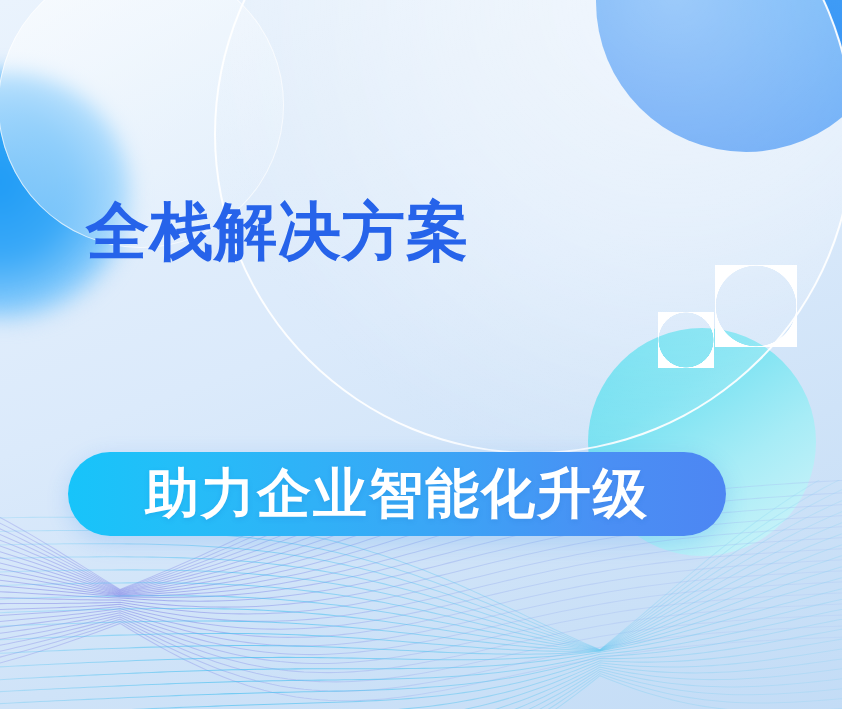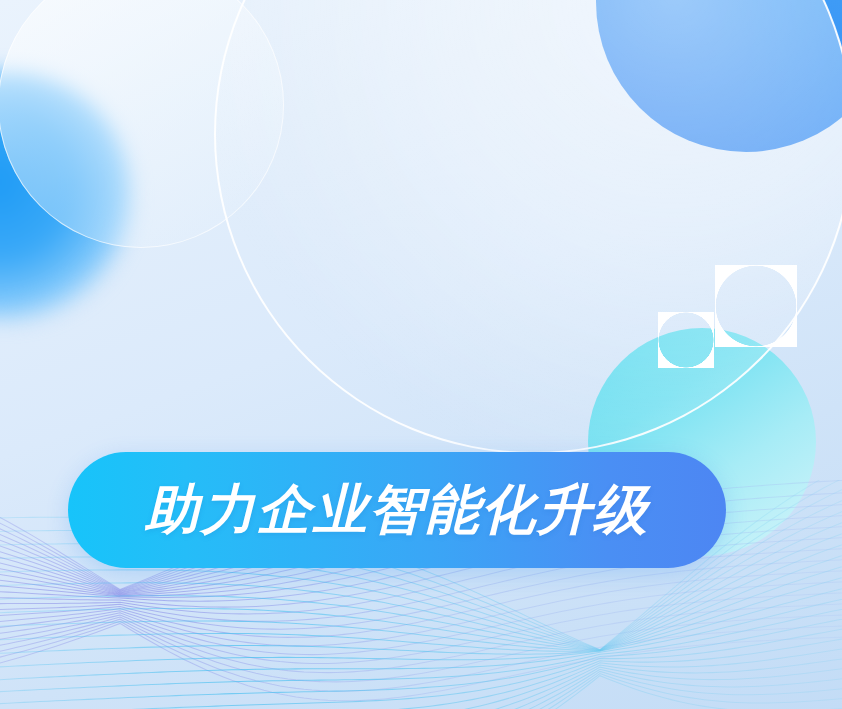--- a/index.html
+++ b/index.html
@@ -62,25 +62,24 @@
 
   
   #headline{
     left:86px;top:182px;width:620px;
     color:#2663ea;font-weight:bold;font-size:63px;line-height:99px;
     letter-spacing:1px;white-space:nowrap;
   }
   #headline .hl-line{display:block;}
 
   #cta-pill{
-    left:68px;top:452px;width:658px;height:116px;border-radius:58px;
+    left:68px;top:452px;width:658px;height:84px;border-radius:58px;
     background:linear-gradient(90deg,#17c4fa 0%,#25bdf8 18%,#3aa6f6 55%,#4a8ff4 82%,#4d86f3 100%);
     display:flex;align-items:center;justify-content:center;
     box-shadow:0 6px 22px rgba(52,140,240,.22);
-    font-style:italic;
   }
   #cta-label{
     color:#ffffff;font-weight:bold;font-size:54px;letter-spacing:2px;
     white-space:nowrap;text-shadow:0 2px 5px rgba(30,110,200,.18);
   }
 </style>
 </head>
 <body>
 
 <div id="poster">
@@ -159,19 +158,20 @@
         <path d="M-40.0,273.85 L-32.0,273.34 L-24.0,272.86 L-16.0,272.40 L-8.0,271.97 L0.0,271.55 L8.0,271.16 L16.0,270.77 L24.0,270.40 L32.0,270.04 L40.0,269.69 L48.0,269.34 L56.0,268.99 L64.0,268.65 L72.0,268.31 L80.0,267.96 L88.0,267.62 L96.0,267.28 L104.0,266.93 L112.0,266.59 L120.0,266.24 L128.0,265.88 L136.0,265.53 L144.0,265.18 L152.0,264.82 L160.0,264.46 L168.0,264.11 L176.0,263.75 L184.0,263.39 L192.0,263.03 L200.0,262.68 L208.0,262.32 L216.0,261.97 L224.0,261.61 L232.0,261.26 L240.0,260.90 L248.0,260.55 L256.0,260.19 L264.0,259.82 L272.0,259.45 L280.0,259.07 L288.0,258.68 L296.0,258.27 L304.0,257.85 L312.0,257.41 L320.0,256.94 L328.0,256.44 L336.0,255.91 L344.0,255.34 L352.0,254.72 L360.0,254.05 L368.0,253.33 L376.0,252.55 L384.0,251.69 L392.0,250.77 L400.0,249.76 L408.0,248.66 L416.0,247.47 L424.0,246.18 L432.0,244.78 L440.0,243.28 L448.0,241.65 L456.0,239.90 L464.0,238.02 L472.0,236.01 L480.0,233.86 L488.0,231.58 L496.0,229.15 L504.0,226.58 L512.0,223.86 L520.0,221.00 L528.0,217.99 L536.0,214.84 L544.0,211.56 L552.0,208.13 L560.0,204.57 L568.0,200.89 L576.0,197.08 L584.0,193.15 L592.0,189.12 L600.0,184.98 L608.0,186.25 L616.0,187.41 L624.0,188.48 L632.0,189.43 L640.0,190.28 L648.0,191.00 L656.0,191.62 L664.0,192.11 L672.0,192.49 L680.0,192.74 L688.0,192.88 L696.0,192.91 L704.0,192.82 L712.0,192.62 L720.0,192.31 L728.0,191.90 L736.0,191.40 L744.0,190.80 L752.0,190.13 L760.0,189.37 L768.0,188.55 L776.0,187.66 L784.0,186.71 L792.0,185.72 L800.0,184.69 L808.0,183.62 L816.0,182.53 L824.0,181.43 L832.0,180.31 L840.0,179.19 L848.0,178.07 L856.0,176.96 L864.0,175.87 L872.0,174.79 L880.0,173.75 L888.0,172.73 L896.0,171.75" opacity="0.571"></path>
         <path d="M-40.0,285.80 L-32.0,285.29 L-24.0,284.82 L-16.0,284.37 L-8.0,283.94 L0.0,283.54 L8.0,283.15 L16.0,282.77 L24.0,282.41 L32.0,282.06 L40.0,281.71 L48.0,281.37 L56.0,281.03 L64.0,280.70 L72.0,280.36 L80.0,280.02 L88.0,279.69 L96.0,279.35 L104.0,279.00 L112.0,278.66 L120.0,278.31 L128.0,277.96 L136.0,277.60 L144.0,277.24 L152.0,276.88 L160.0,276.52 L168.0,276.15 L176.0,275.78 L184.0,275.41 L192.0,275.04 L200.0,274.67 L208.0,274.30 L216.0,273.92 L224.0,273.54 L232.0,273.16 L240.0,272.78 L248.0,272.39 L256.0,271.99 L264.0,271.59 L272.0,271.18 L280.0,270.75 L288.0,270.31 L296.0,269.84 L304.0,269.36 L312.0,268.85 L320.0,268.30 L328.0,267.72 L336.0,267.10 L344.0,266.44 L352.0,265.72 L360.0,264.94 L368.0,264.10 L376.0,263.18 L384.0,262.19 L392.0,261.11 L400.0,259.94 L408.0,258.68 L416.0,257.30 L424.0,255.82 L432.0,254.21 L440.0,252.48 L448.0,250.62 L456.0,248.62 L464.0,246.48 L472.0,244.20 L480.0,241.76 L488.0,239.17 L496.0,236.43 L504.0,233.53 L512.0,230.47 L520.0,227.25 L528.0,223.88 L536.0,220.35 L544.0,216.67 L552.0,212.84 L560.0,208.87 L568.0,204.77 L576.0,200.53 L584.0,196.17 L592.0,191.70 L600.0,187.12 L608.0,188.79 L616.0,190.34 L624.0,191.79 L632.0,193.13 L640.0,194.35 L648.0,195.44 L656.0,196.41 L664.0,197.25 L672.0,197.97 L680.0,198.55 L688.0,199.00 L696.0,199.33 L704.0,199.53 L712.0,199.61 L720.0,199.57 L728.0,199.41 L736.0,199.15 L744.0,198.79 L752.0,198.33 L760.0,197.78 L768.0,197.15 L776.0,196.44 L784.0,195.67 L792.0,194.84 L800.0,193.96 L808.0,193.04 L816.0,192.08 L824.0,191.10 L832.0,190.10 L840.0,189.09 L848.0,188.08 L856.0,187.07 L864.0,186.07 L872.0,185.08 L880.0,184.12 L888.0,183.18 L896.0,182.27" opacity="0.548"></path>
         <path d="M-40.0,297.74 L-32.0,297.24 L-24.0,296.78 L-16.0,296.34 L-8.0,295.92 L0.0,295.52 L8.0,295.14 L16.0,294.77 L24.0,294.42 L32.0,294.08 L40.0,293.74 L48.0,293.40 L56.0,293.07 L64.0,292.74 L72.0,292.41 L80.0,292.08 L88.0,291.75 L96.0,291.41 L104.0,291.07 L112.0,290.73 L120.0,290.38 L128.0,290.03 L136.0,289.67 L144.0,289.31 L152.0,288.94 L160.0,288.57 L168.0,288.20 L176.0,287.82 L184.0,287.44 L192.0,287.05 L200.0,286.66 L208.0,286.27 L216.0,285.88 L224.0,285.47 L232.0,285.07 L240.0,284.65 L248.0,284.23 L256.0,283.80 L264.0,283.36 L272.0,282.90 L280.0,282.43 L288.0,281.93 L296.0,281.41 L304.0,280.86 L312.0,280.28 L320.0,279.67 L328.0,279.01 L336.0,278.30 L344.0,277.54 L352.0,276.71 L360.0,275.83 L368.0,274.86 L376.0,273.82 L384.0,272.69 L392.0,271.46 L400.0,270.13 L408.0,268.69 L416.0,267.13 L424.0,265.45 L432.0,263.64 L440.0,261.69 L448.0,259.59 L456.0,257.35 L464.0,254.95 L472.0,252.39 L480.0,249.66 L488.0,246.77 L496.0,243.71 L504.0,240.48 L512.0,237.08 L520.0,233.50 L528.0,229.76 L536.0,225.85 L544.0,221.78 L552.0,217.56 L560.0,213.18 L568.0,208.65 L576.0,203.99 L584.0,199.20 L592.0,194.28 L600.0,189.26 L608.0,191.32 L616.0,193.27 L624.0,195.11 L632.0,196.83 L640.0,198.42 L648.0,199.88 L656.0,201.21 L664.0,202.40 L672.0,203.44 L680.0,204.35 L688.0,205.12 L696.0,205.75 L704.0,206.24 L712.0,206.60 L720.0,206.83 L728.0,206.93 L736.0,206.91 L744.0,206.77 L752.0,206.53 L760.0,206.18 L768.0,205.75 L776.0,205.23 L784.0,204.63 L792.0,203.96 L800.0,203.23 L808.0,202.45 L816.0,201.63 L824.0,200.78 L832.0,199.90 L840.0,199.00 L848.0,198.09 L856.0,197.18 L864.0,196.27 L872.0,195.37 L880.0,194.49 L888.0,193.63 L896.0,192.80" opacity="0.525"></path>
         <path d="M-40.0,309.69 L-32.0,309.20 L-24.0,308.74 L-16.0,308.30 L-8.0,307.89 L0.0,307.50 L8.0,307.13 L16.0,306.78 L24.0,306.43 L32.0,306.09 L40.0,305.76 L48.0,305.44 L56.0,305.11 L64.0,304.79 L72.0,304.47 L80.0,304.14 L88.0,303.81 L96.0,303.48 L104.0,303.14 L112.0,302.80 L120.0,302.45 L128.0,302.10 L136.0,301.74 L144.0,301.37 L152.0,301.00 L160.0,300.62 L168.0,300.24 L176.0,299.85 L184.0,299.46 L192.0,299.06 L200.0,298.66 L208.0,298.25 L216.0,297.83 L224.0,297.40 L232.0,296.97 L240.0,296.53 L248.0,296.08 L256.0,295.61 L264.0,295.13 L272.0,294.63 L280.0,294.10 L288.0,293.56 L296.0,292.98 L304.0,292.37 L312.0,291.72 L320.0,291.03 L328.0,290.29 L336.0,289.49 L344.0,288.64 L352.0,287.71 L360.0,286.71 L368.0,285.63 L376.0,284.46 L384.0,283.18 L392.0,281.81 L400.0,280.32 L408.0,278.71 L416.0,276.97 L424.0,275.09 L432.0,273.07 L440.0,270.89 L448.0,268.56 L456.0,266.07 L464.0,263.41 L472.0,260.57 L480.0,257.56 L488.0,254.37 L496.0,250.99 L504.0,247.43 L512.0,243.68 L520.0,239.75 L528.0,235.65 L536.0,231.36 L544.0,226.90 L552.0,222.27 L560.0,217.48 L568.0,212.53 L576.0,207.44 L584.0,202.22 L592.0,196.87 L600.0,191.40 L608.0,193.86 L616.0,196.20 L624.0,198.43 L632.0,200.53 L640.0,202.49 L648.0,204.32 L656.0,206.00 L664.0,207.54 L672.0,208.92 L680.0,210.16 L688.0,211.24 L696.0,212.17 L704.0,212.96 L712.0,213.59 L720.0,214.09 L728.0,214.44 L736.0,214.66 L744.0,214.76 L752.0,214.73 L760.0,214.59 L768.0,214.35 L776.0,214.01 L784.0,213.58 L792.0,213.08 L800.0,212.50 L808.0,211.87 L816.0,211.18 L824.0,210.45 L832.0,209.69 L840.0,208.90 L848.0,208.10 L856.0,207.29 L864.0,206.47 L872.0,205.66 L880.0,204.86 L888.0,204.08 L896.0,203.32" opacity="0.502"></path>
         <path d="M-40.0,321.63 L-32.0,321.15 L-24.0,320.69 L-16.0,320.27 L-8.0,319.87 L0.0,319.49 L8.0,319.12 L16.0,318.78 L24.0,318.44 L32.0,318.11 L40.0,317.79 L48.0,317.47 L56.0,317.16 L64.0,316.84 L72.0,316.52 L80.0,316.20 L88.0,315.88 L96.0,315.55 L104.0,315.21 L112.0,314.87 L120.0,314.52 L128.0,314.17 L136.0,313.81 L144.0,313.44 L152.0,313.06 L160.0,312.68 L168.0,312.29 L176.0,311.89 L184.0,311.48 L192.0,311.07 L200.0,310.65 L208.0,310.22 L216.0,309.78 L224.0,309.34 L232.0,308.88 L240.0,308.41 L248.0,307.92 L256.0,307.42 L264.0,306.90 L272.0,306.35 L280.0,305.78 L288.0,305.18 L296.0,304.55 L304.0,303.88 L312.0,303.16 L320.0,302.39 L328.0,301.57 L336.0,300.69 L344.0,299.74 L352.0,298.71 L360.0,297.60 L368.0,296.39 L376.0,295.09 L384.0,293.68 L392.0,292.16 L400.0,290.50 L408.0,288.72 L416.0,286.80 L424.0,284.72 L432.0,282.49 L440.0,280.10 L448.0,277.54 L456.0,274.80 L464.0,271.87 L472.0,268.76 L480.0,265.46 L488.0,261.96 L496.0,258.27 L504.0,254.38 L512.0,250.29 L520.0,246.01 L528.0,241.53 L536.0,236.86 L544.0,232.01 L552.0,226.98 L560.0,221.78 L568.0,216.42 L576.0,210.90 L584.0,205.24 L592.0,199.45 L600.0,193.54 L608.0,196.39 L616.0,199.13 L624.0,201.75 L632.0,204.23 L640.0,206.57 L648.0,208.76 L656.0,210.80 L664.0,212.68 L672.0,214.40 L680.0,215.96 L688.0,217.36 L696.0,218.60 L704.0,219.67 L712.0,220.58 L720.0,221.34 L728.0,221.95 L736.0,222.42 L744.0,222.74 L752.0,222.93 L760.0,223.00 L768.0,222.95 L776.0,222.80 L784.0,222.54 L792.0,222.20 L800.0,221.78 L808.0,221.29 L816.0,220.73 L824.0,220.13 L832.0,219.49 L840.0,218.81 L848.0,218.11 L856.0,217.39 L864.0,216.67 L872.0,215.95 L880.0,215.23 L888.0,214.53 L896.0,213.85" opacity="0.479"></path>
         <path d="M-40.0,333.58 L-32.0,333.10 L-24.0,332.65 L-16.0,332.23 L-8.0,331.84 L0.0,331.47 L8.0,331.12 L16.0,330.78 L24.0,330.45 L32.0,330.13 L40.0,329.82 L48.0,329.51 L56.0,329.20 L64.0,328.89 L72.0,328.58 L80.0,328.26 L88.0,327.94 L96.0,327.62 L104.0,327.28 L112.0,326.94 L120.0,326.60 L128.0,326.24 L136.0,325.88 L144.0,325.50 L152.0,325.12 L160.0,324.73 L168.0,324.33 L176.0,323.92 L184.0,323.50 L192.0,323.08 L200.0,322.64 L208.0,322.19 L216.0,321.74 L224.0,321.27 L232.0,320.78 L240.0,320.28 L248.0,319.76 L256.0,319.22 L264.0,318.66 L272.0,318.08 L280.0,317.46 L288.0,316.81 L296.0,316.12 L304.0,315.38 L312.0,314.60 L320.0,313.76 L328.0,312.86 L336.0,311.89 L344.0,310.84 L352.0,309.71 L360.0,308.48 L368.0,307.16 L376.0,305.73 L384.0,304.18 L392.0,302.50 L400.0,300.69 L408.0,298.74 L416.0,296.63 L424.0,294.36 L432.0,291.92 L440.0,289.31 L448.0,286.51 L456.0,283.52 L464.0,280.34 L472.0,276.95 L480.0,273.36 L488.0,269.56 L496.0,265.55 L504.0,261.33 L512.0,256.90 L520.0,252.26 L528.0,247.41 L536.0,242.37 L544.0,237.13 L552.0,231.69 L560.0,226.08 L568.0,220.30 L576.0,214.36 L584.0,208.26 L592.0,202.03 L600.0,195.68 L608.0,198.93 L616.0,202.06 L624.0,205.06 L632.0,207.92 L640.0,210.64 L648.0,213.20 L656.0,215.59 L664.0,217.82 L672.0,219.88 L680.0,221.77 L688.0,223.48 L696.0,225.02 L704.0,226.38 L712.0,227.58 L720.0,228.60 L728.0,229.46 L736.0,230.17 L744.0,230.72 L752.0,231.13 L760.0,231.41 L768.0,231.55 L776.0,231.58 L784.0,231.50 L792.0,231.32 L800.0,231.05 L808.0,230.70 L816.0,230.28 L824.0,229.81 L832.0,229.28 L840.0,228.72 L848.0,228.12 L856.0,227.50 L864.0,226.87 L872.0,226.24 L880.0,225.61 L888.0,224.98 L896.0,224.37" opacity="0.456"></path>
       </g>
   </svg>
 
   <div class="layer" id="headline">
+    <span class="hl-line">全栈解决方案</span>
   </div>
 
   <div class="layer" id="cta-pill">
     <span id="cta-label">助力企业智能化升级</span>
   </div>
 
 </div>
 
 </body></html>

